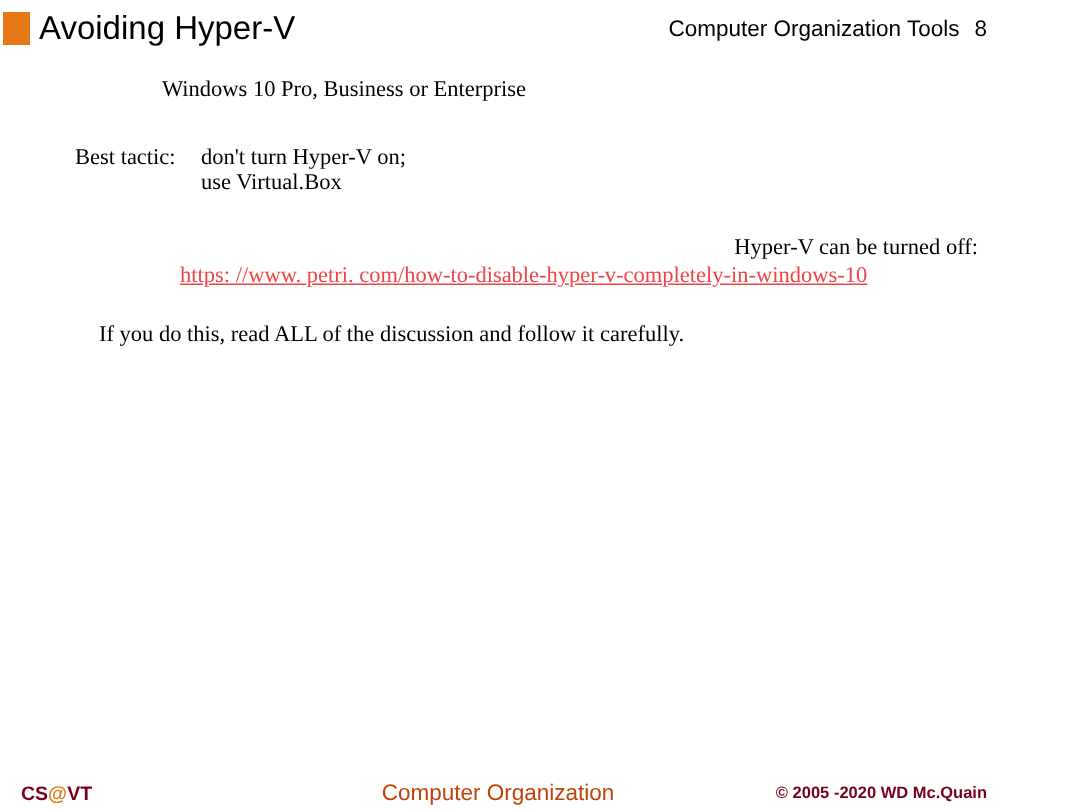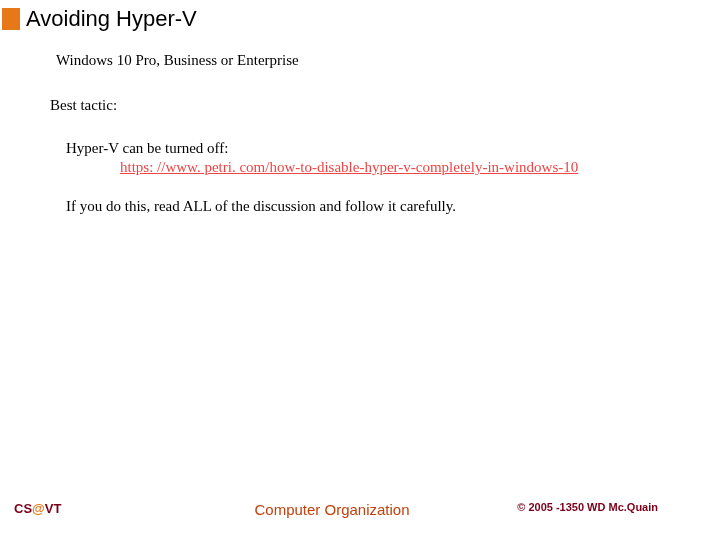--- a/index.html
+++ b/index.html
@@ -5,65 +5,71 @@
   * { margin: 0; padding: 0; box-sizing: border-box; }
   html, body { width: 720px; height: 540px; font-family: "Times New Roman", Times, serif; background: #fff; color: #000; }
   .slide { position: relative; width: 664px; height: 540px; }
   .header { display: flex; align-items: center; padding-top: 6px; }
   .orange-box { width: 18px; height: 22px; background: #e77817; margin-right: 6px; margin-left: 2px; }
   .title { font-family: Arial, Helvetica, sans-serif; font-size: 22px; font-weight: 400; flex: 0 0 auto; }
   .header-right { margin-left: auto; font-family: Arial, Helvetica, sans-serif; font-size: 15px; padding-right: 6px; display: flex; align-items: baseline; gap: 10px;}
   .page-num { font-size: 15px; }
   .body { padding: 20px 12px 0 12px; font-size: 15px; }
   .line-intro { margin-bottom: 22px; }
-  .indent1 { margin-left: 44px; margin-bottom: 28px; }
+  .indent1 { margin-left: 96px; margin-bottom: 28px; }
   .tactic { margin-left: 38px; margin-bottom: 26px; }
   .tactic-row { display: flex; }
   .tactic-label { width: 84px; flex: 0 0 84px; }
   .tactic-text { }
   .off-block { margin-left: 54px; margin-bottom: 22px; }
-  .off-line1 { margin-bottom: 2px; }
+  .off-line1 { margin-bottom: 2px; text-align: right; }
   .link { color: #ef4444; text-decoration: underline; margin-left: 54px; display: inline-block; }
   .careful { margin-left: 54px; margin-top: 18px; }
-  .footer { position: absolute; bottom: 24px; left: 0; right: 0; display: flex; align-items: flex-start; padding: 0 6px 0 14px; font-family: Arial, Helvetica, sans-serif; }
+  .footer { position: absolute; bottom: 4px; left: 0; right: 0; display: flex; align-items: center; padding: 0 6px 0 14px; font-family: Arial, Helvetica, sans-serif; }
   .footer-left { font-size: 13px; font-weight: bold; color: #7a0019; }
   .footer-at { color: #e77817; }
   .footer-center { position: absolute; left: 50%; transform: translateX(-50%); font-size: 15px; color: #c2410c; }
   .footer-right { margin-left: auto; font-size: 11px; color: #7a0019; font-weight: bold;}
 </style>
 </head>
 <body>
 
 <div class="slide">
   <div class="header">
     <div class="orange-box"></div>
     <div class="title">Avoiding Hyper-V</div>
+    <div class="header-right">
+      <span>Computer Organization Tools</span>
+      <span class="page-num">8</span>
+    </div>
   </div>
 
   <div class="body">
 
     <div class="indent1">Windows 10 Pro, Business or Enterprise</div>
 
     <div class="tactic">
       <div class="tactic-row">
         <div class="tactic-label">Best tactic:</div>
+        <div class="tactic-text">don't turn Hyper-V on;</div>
       </div>
       <div class="tactic-row">
         <div class="tactic-label"></div>
+        <div class="tactic-text">use Virtual.Box</div>
       </div>
     </div>
 
     <div class="off-block">
       <div class="off-line1">Hyper-V can be turned off:</div>
       <a class="link" href="#">https: //www. petri. com/how-to-disable-hyper-v-completely-in-windows-10</a>
     </div>
 
     <div class="careful">If you do this, read ALL of the discussion and follow it carefully.</div>
   </div>
 
   <div class="footer">
     <span class="footer-left">
       <span>CS</span><span class="footer-at">@</span><span>VT</span>
     </span>
     <span class="footer-center">Computer Organization</span>
-    <span class="footer-right">© 2005 -1350 WD Mc.Quain</span>
+    <span class="footer-right">© 2005 -2020 WD Mc.Quain</span>
   </div>
 </div>
 
 </body></html>

